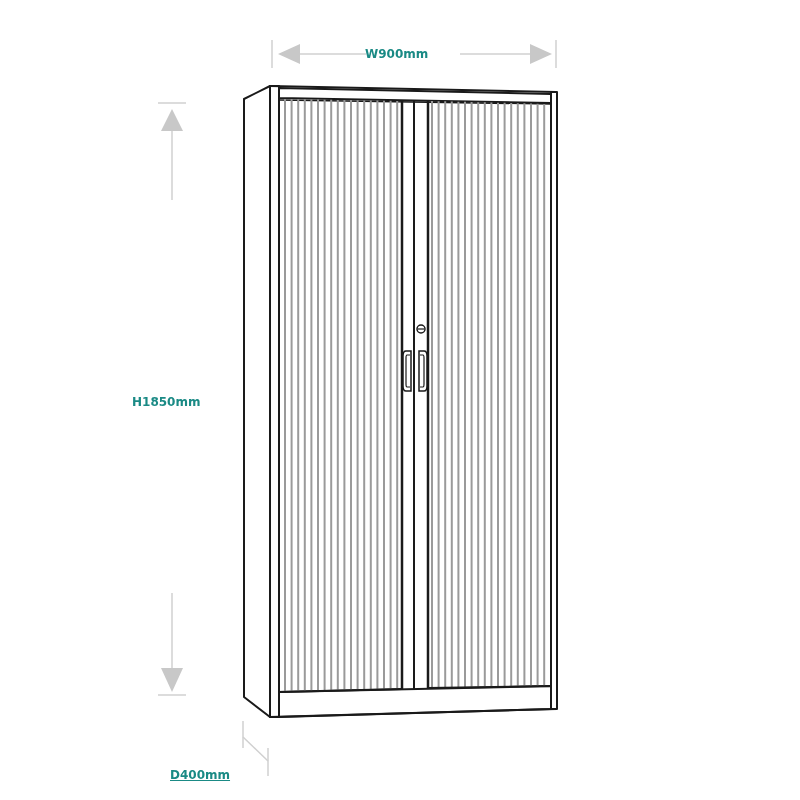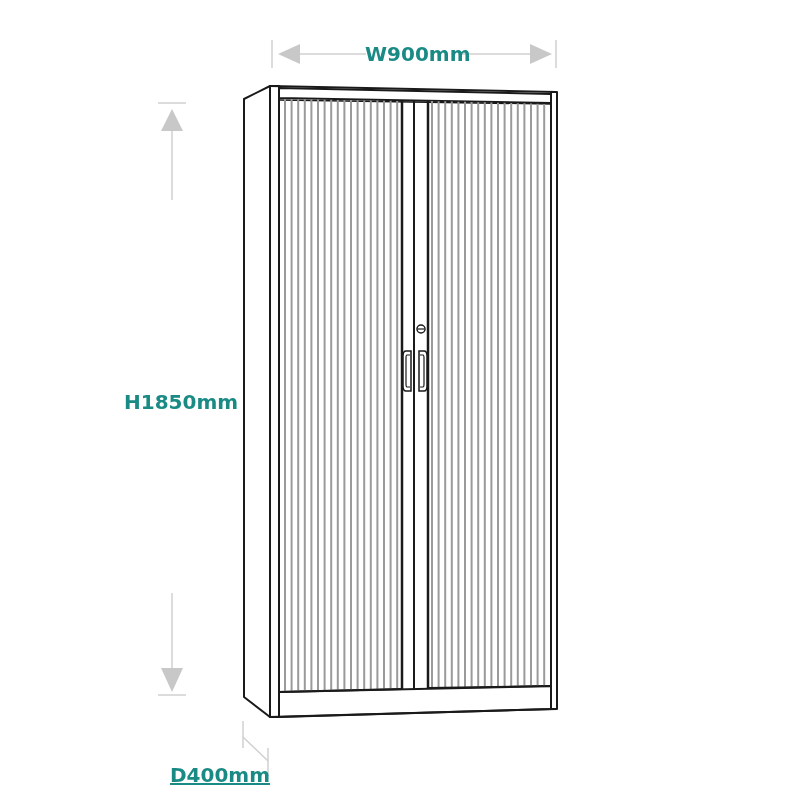--- a/index.html
+++ b/index.html
@@ -2,21 +2,21 @@
 <html><head>
 <meta charset="utf-8">
 <style>
   html, body { margin: 0; padding: 0; background: #ffffff; }
   body { width: 800px; height: 800px; position: relative; overflow: hidden; }
   .label {
     position: absolute;
     font-family: "DejaVu Sans", sans-serif;
     font-weight: bold;
     color: #1a8a85;
-    font-size: 20px;
+    font-size: 12px;
     line-height: 20px;
     white-space: nowrap;
   }
   svg.drawing { position: absolute; left: 0; top: 0; }
 </style>
 </head>
 <body>
 
 <svg class="drawing" width="800" height="800" viewBox="0 0 800 800" xmlns="http://www.w3.org/2000/svg">
 
@@ -122,14 +122,14 @@
     <path d="M411,351 L406,351 Q403,351 403,356 L403,386 Q403,391 406,391 L411,391 Z" stroke-width="1.5"></path>
     <path d="M410,355 L407,355 Q406,355 406,358 L406,384 Q406,387 407,387 L410,387" fill="none" stroke-width="1.2"></path>
   </g>
   <g stroke="#1a1a1a" fill="#ffffff">
     <path d="M419,351 L424,351 Q427,351 427,356 L427,386 Q427,391 424,391 L419,391 Z" stroke-width="1.5"></path>
     <path d="M420,355 L423,355 Q424,355 424,358 L424,384 Q424,387 423,387 L420,387" fill="none" stroke-width="1.2"></path>
   </g>
 </svg>
 
 <div class="label" style="left:365px; top:44px;">W900mm</div>
-<div class="label" style="left:124px; top:392px;text-align:right;">H1850mm</div>
+<div class="label" style="left:132px; top:392px;text-align:right;">H1850mm</div>
 <div class="label" style="left:170px; top:765px;text-decoration:underline;">D400mm</div>
 
 </body></html>

